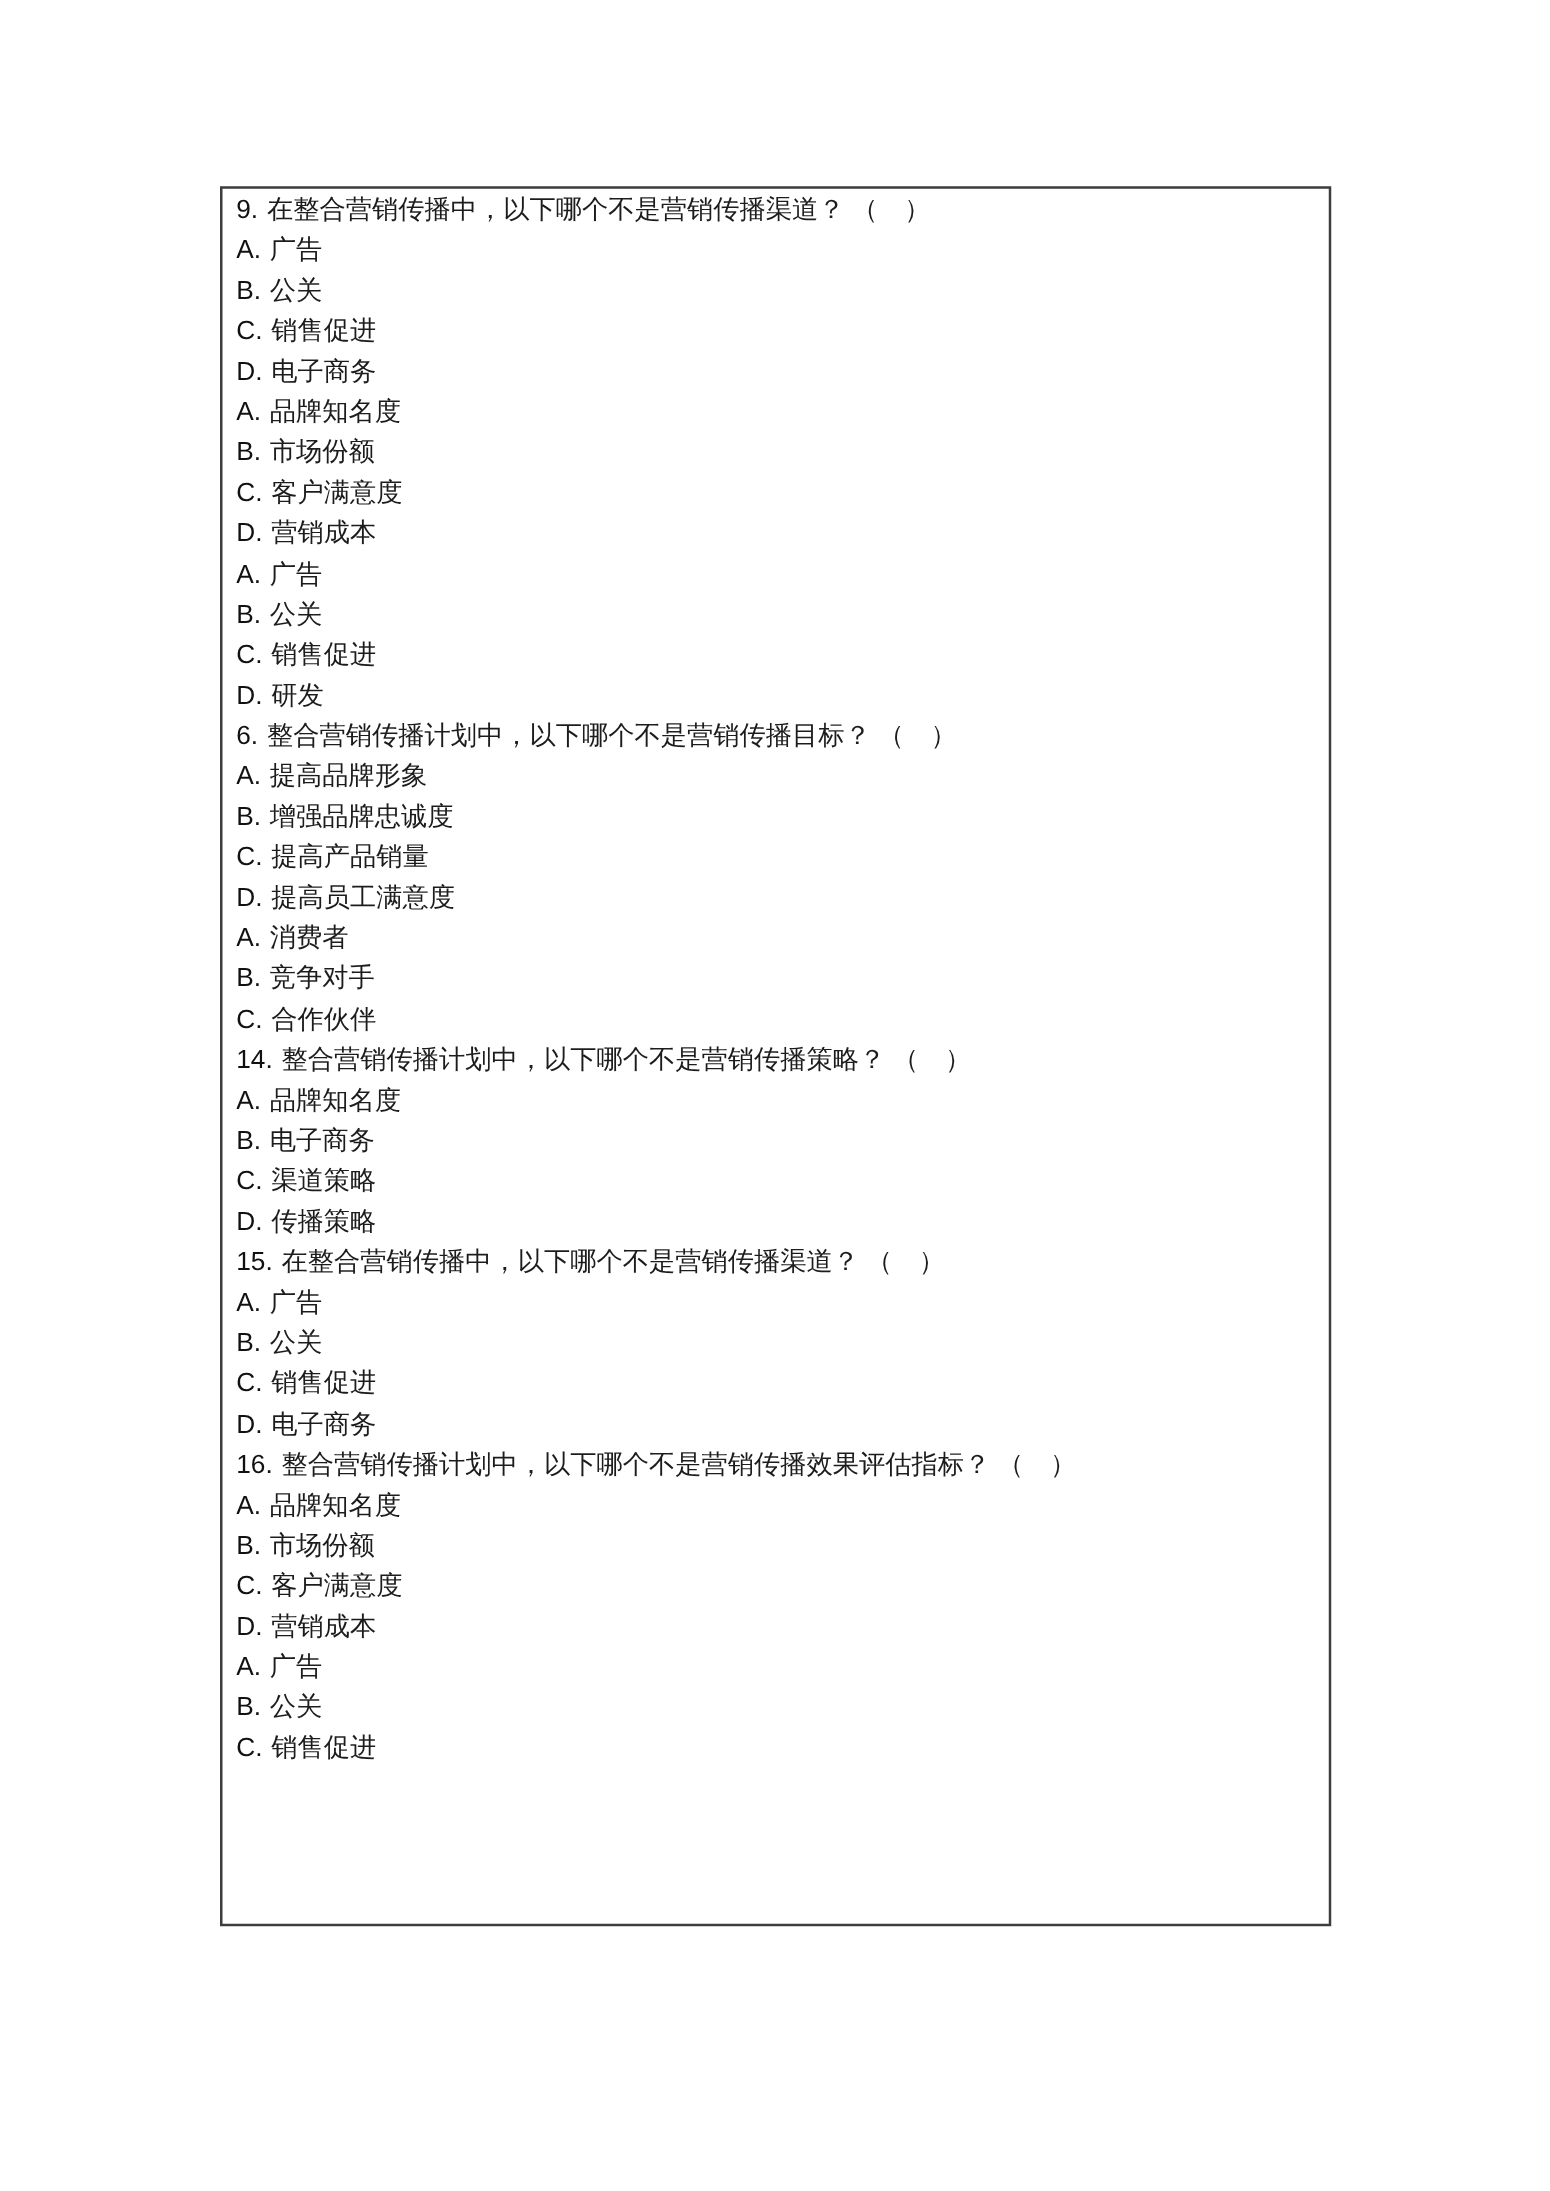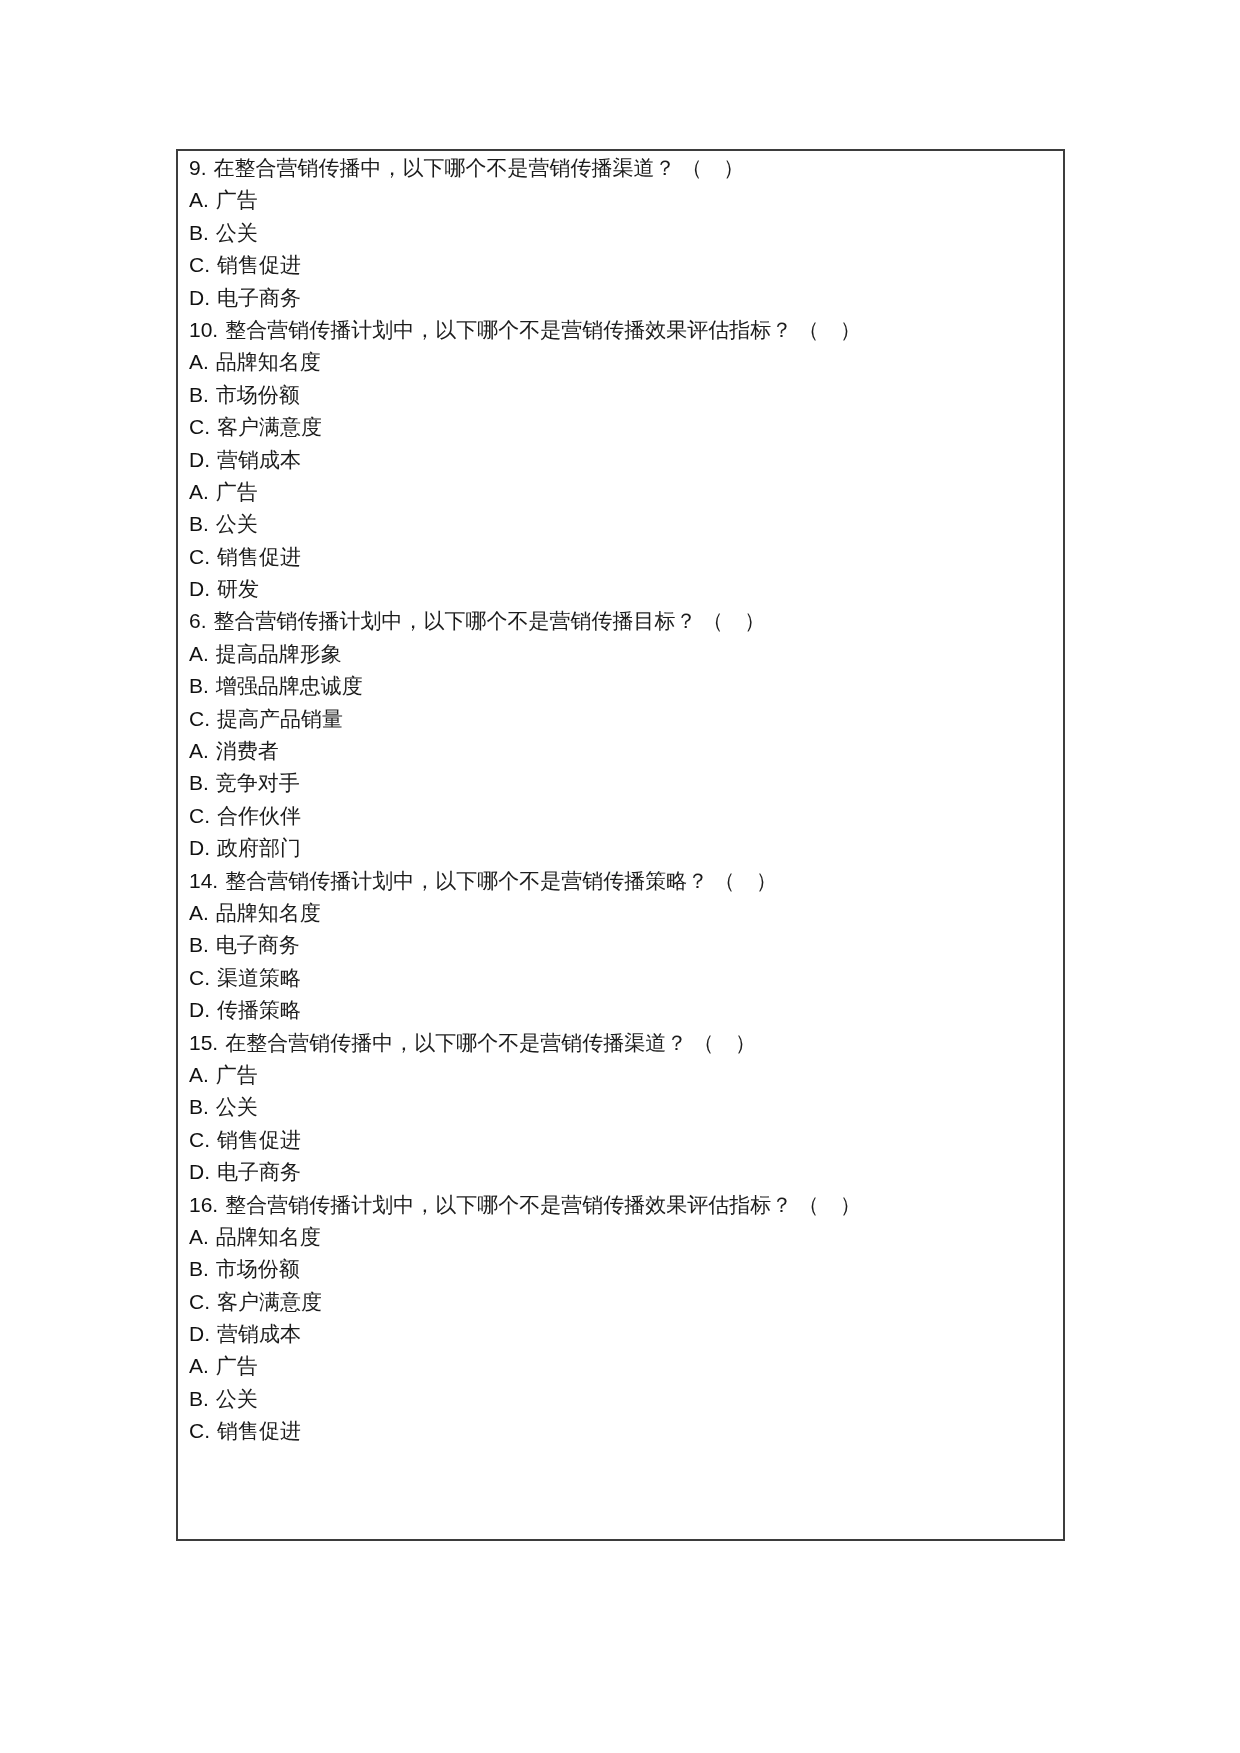--- a/index.html
+++ b/index.html
@@ -48,37 +48,36 @@
 </head>
 <body>
 
 <div class="page">
   <div class="quiz-box" id="quiz-box">
       <div class="line"><span class="prefix">9.</span><span class="cn-text">在整合营销传播中，以下哪个不是营销传播渠道？ （　）</span></div>
       <div class="line"><span class="prefix">A.</span><span class="cn-text">广告</span></div>
       <div class="line"><span class="prefix">B.</span><span class="cn-text">公关</span></div>
       <div class="line"><span class="prefix">C.</span><span class="cn-text">销售促进</span></div>
       <div class="line"><span class="prefix">D.</span><span class="cn-text">电子商务</span></div>
-      <div class="line"><span class="prefix">10.</span><span class="cn-text">整合营销传播计划中，以下哪个不是营销传播效果评估指标？ （　）</span></div>
       <div class="line"><span class="prefix">A.</span><span class="cn-text">品牌知名度</span></div>
       <div class="line"><span class="prefix">B.</span><span class="cn-text">市场份额</span></div>
       <div class="line"><span class="prefix">C.</span><span class="cn-text">客户满意度</span></div>
       <div class="line"><span class="prefix">D.</span><span class="cn-text">营销成本</span></div>
       <div class="line"><span class="prefix">A.</span><span class="cn-text">广告</span></div>
       <div class="line"><span class="prefix">B.</span><span class="cn-text">公关</span></div>
       <div class="line"><span class="prefix">C.</span><span class="cn-text">销售促进</span></div>
       <div class="line"><span class="prefix">D.</span><span class="cn-text">研发</span></div>
       <div class="line"><span class="prefix">6.</span><span class="cn-text">整合营销传播计划中，以下哪个不是营销传播目标？ （　）</span></div>
       <div class="line"><span class="prefix">A.</span><span class="cn-text">提高品牌形象</span></div>
       <div class="line"><span class="prefix">B.</span><span class="cn-text">增强品牌忠诚度</span></div>
       <div class="line"><span class="prefix">C.</span><span class="cn-text">提高产品销量</span></div>
+      <div class="line"><span class="prefix">D.</span><span class="cn-text">提高员工满意度</span></div>
       <div class="line"><span class="prefix">A.</span><span class="cn-text">消费者</span></div>
       <div class="line"><span class="prefix">B.</span><span class="cn-text">竞争对手</span></div>
       <div class="line"><span class="prefix">C.</span><span class="cn-text">合作伙伴</span></div>
-      <div class="line"><span class="prefix">D.</span><span class="cn-text">政府部门</span></div>
       <div class="line"><span class="prefix">14.</span><span class="cn-text">整合营销传播计划中，以下哪个不是营销传播策略？ （　）</span></div>
       <div class="line"><span class="prefix">A.</span><span class="cn-text">品牌知名度</span></div>
       <div class="line"><span class="prefix">B.</span><span class="cn-text">电子商务</span></div>
       <div class="line"><span class="prefix">C.</span><span class="cn-text">渠道策略</span></div>
       <div class="line"><span class="prefix">D.</span><span class="cn-text">传播策略</span></div>
       <div class="line"><span class="prefix">15.</span><span class="cn-text">在整合营销传播中，以下哪个不是营销传播渠道？ （　）</span></div>
       <div class="line"><span class="prefix">A.</span><span class="cn-text">广告</span></div>
       <div class="line"><span class="prefix">B.</span><span class="cn-text">公关</span></div>
       <div class="line"><span class="prefix">C.</span><span class="cn-text">销售促进</span></div>
       <div class="line"><span class="prefix">D.</span><span class="cn-text">电子商务</span></div>

